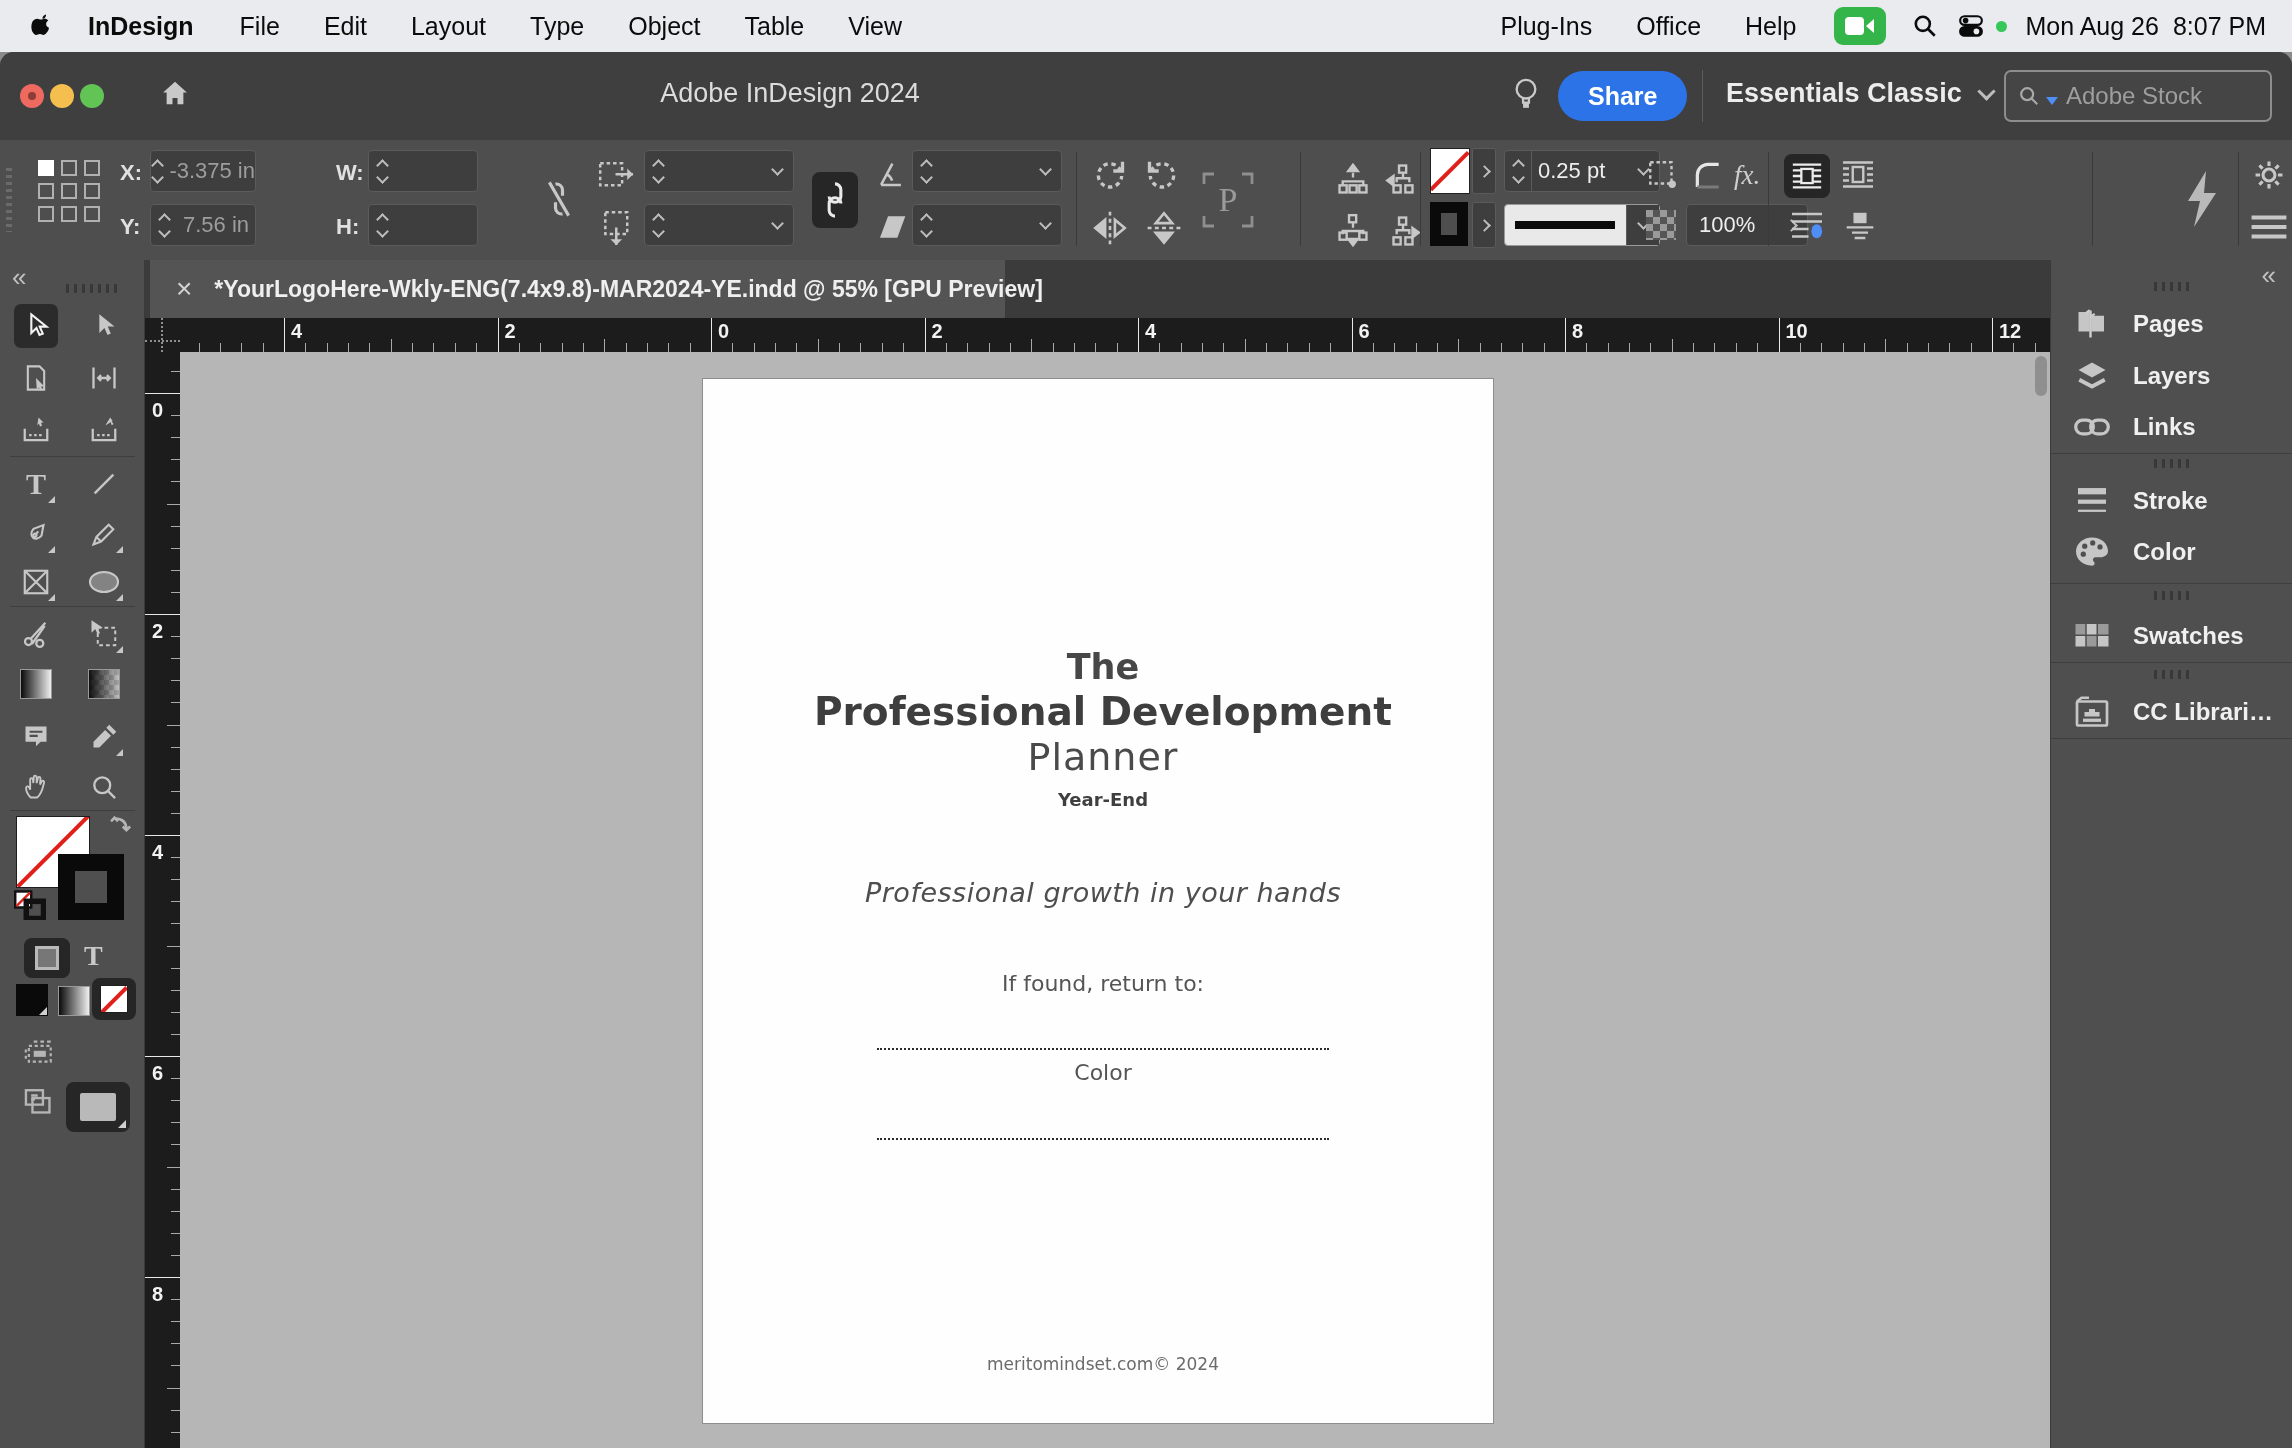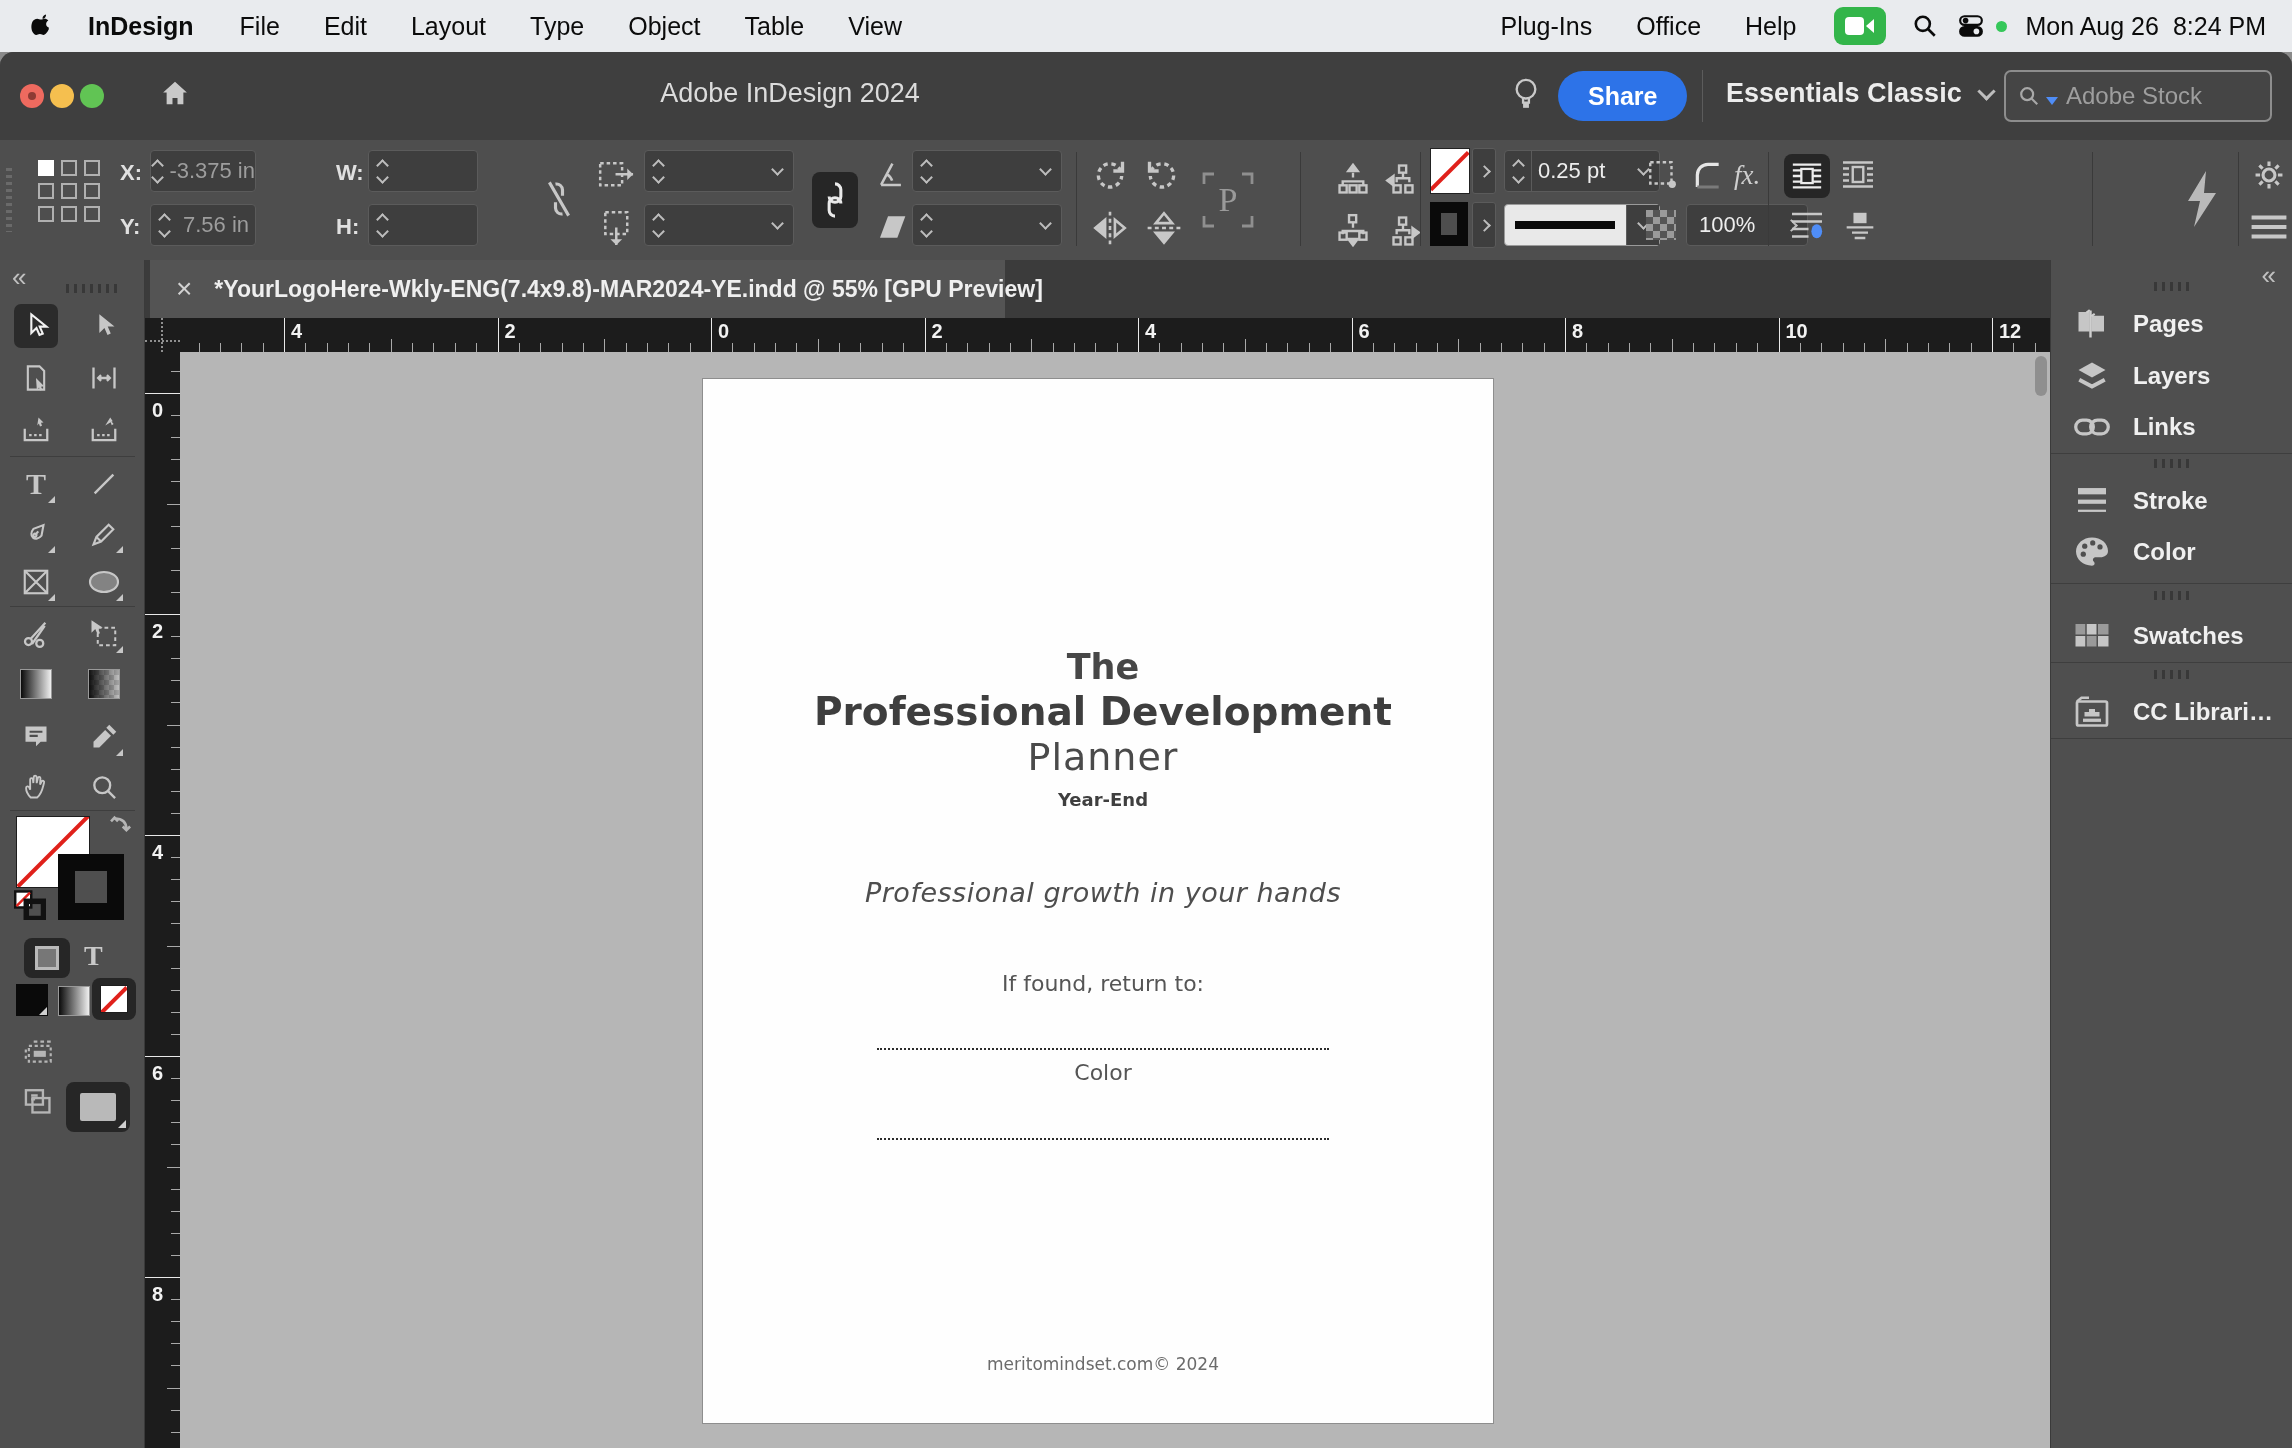--- a/index.html
+++ b/index.html
@@ -133,21 +133,21 @@
     <svg width="26" height="26" viewBox="0 0 24 24" stroke="#0b0b0b" stroke-width="2" fill="none">
         <rect x="2" y="3" width="20" height="8" rx="4"></rect>
         <circle cx="7" cy="7" r="2.6" fill="#0b0b0b" stroke="none"></circle>
         <rect x="2" y="13" width="20" height="8" rx="4" fill="#0b0b0b"></rect>
         <circle cx="17" cy="17" r="2.6" fill="#e9ebee" stroke="none"></circle>
       </svg>
   </span>
   <span class="cc-dot"></span>
   <span class="mb-clock">
     <span>Mon Aug 26</span>
-    <span>8:24 PM</span>
+    <span>8:07 PM</span>
   </span>
 </div>
 
 <div class="window">
 
   <div class="titlebar">
     <span class="light red"></span>
     <span class="light yellow"></span>
     <span class="light green"></span>
     <span class="tb-home">

